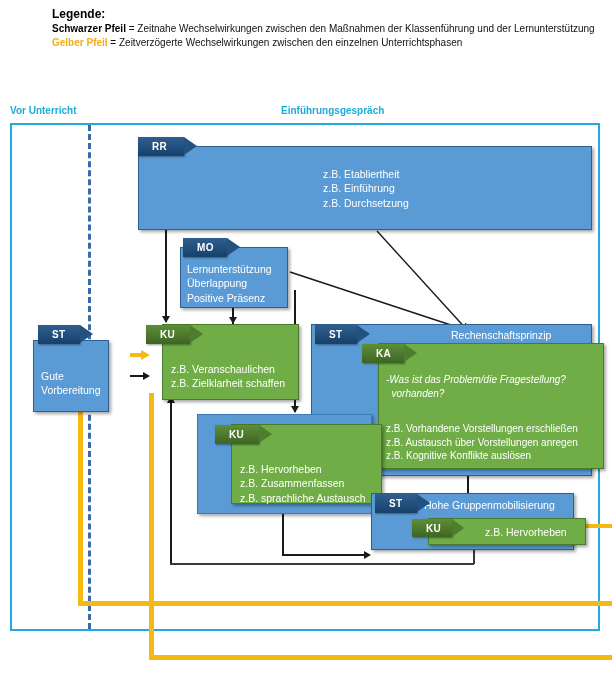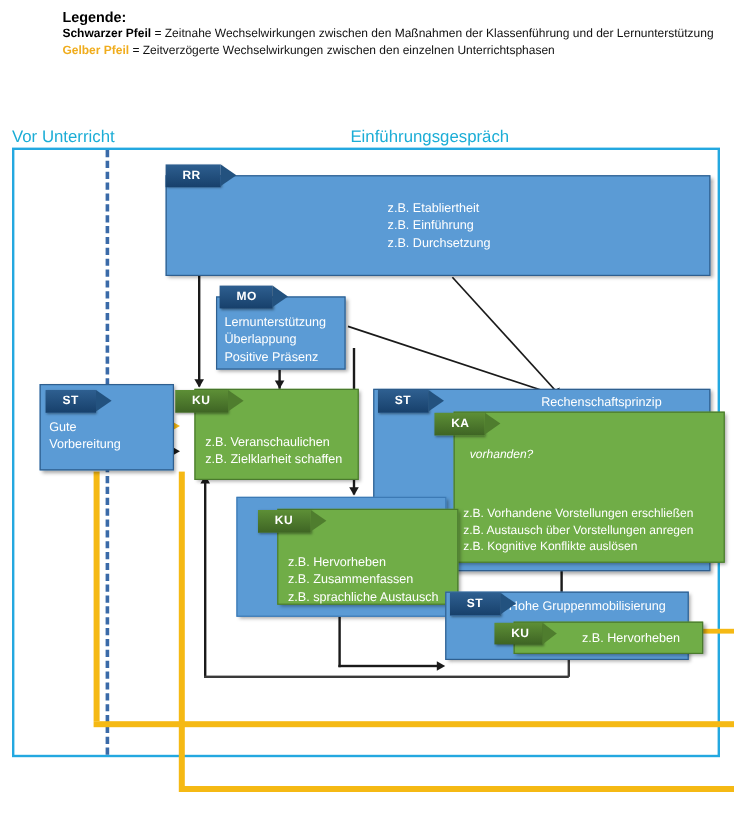--- a/index.html
+++ b/index.html
@@ -9,23 +9,23 @@
     -webkit-font-smoothing:antialiased;
   }
   
   #legend{position:absolute;left:52px;top:6px;width:548px;line-height:1.36;}
   .lg-line{font-size:10px;color:#111;}
   .lg-title{font-weight:bold;font-size:12px;color:#000;}
   .lg-bold{font-weight:bold;color:#000;}
   .lg-yellow{font-weight:bold;color:#f0ad1e;}
 
   
-  .phase-label{position:absolute;color:#1badd6;font-weight:normal;font-size:14px;}
+  .phase-label{position:absolute;color:#1badd6;font-weight:bold;font-size:10px;}
   #phase-vor{left:10px;top:105px;}
-  #phase-ein{left:292px;top:105px;}
+  #phase-ein{left:281px;top:105px;}
 
   
   #cyan-frame{
     position:absolute;left:10px;top:123px;width:590px;height:508px;
     border:2px solid #23a8e0;box-sizing:border-box;background:transparent;
   }
   
   #dash-sep{
     position:absolute;left:88px;top:125px;width:0;height:504px;
     border-left:3px dashed #3a6aa8;
@@ -161,21 +161,21 @@
     <div>Lernunterstützung</div>
     <div>Überlappung</div>
     <div>Positive Präsenz</div>
   </div>
 </div>
 <div class="tag-wrap" style="left:183px;top:238px;">
   <div class="tag tag-blue" style="left:0;top:0;width:44px;">MO</div>
   <div class="tag-arrow tag-arrow-blue" style="left:44px;"></div>
 </div>
 
-<div class="panel panel-blue" style="left:33px;top:320px;width:112px;height:72px;">
+<div class="panel panel-blue" style="left:33px;top:340px;width:76px;height:72px;">
   <div class="ptext" style="left:7px;top:28px;">
     <div>Gute</div>
     <div>Vorbereitung</div>
   </div>
 </div>
 <div class="tag-wrap" style="left:38px;top:325px;">
   <div class="tag tag-blue" style="left:0;top:0;width:42px;">ST</div>
   <div class="tag-arrow tag-arrow-blue" style="left:42px;"></div>
 </div>
 
@@ -193,20 +193,21 @@
 <div class="panel panel-blue" style="left:311px;top:324px;width:281px;height:152px;">
   <div class="ptext" style="left:139px;top:3px;">Rechenschaftsprinzip</div>
 </div>
 <div class="tag-wrap" style="left:315px;top:325px;">
   <div class="tag tag-blue" style="left:0;top:0;width:42px;">ST</div>
   <div class="tag-arrow tag-arrow-blue" style="left:42px;"></div>
 </div>
 
 <div class="panel panel-green" style="left:358px;top:343px;width:226px;height:126px;">
   <div class="ptext ptext-it ptext-sm" style="left:7px;top:29px;">
+    <div>-Was ist das Problem/die Fragestellung?</div>
     <div style="white-space:pre;">  vorhanden?</div>
   </div>
   <div class="ptext ptext-sm" style="left:7px;top:78px;">
     <div>z.B. Vorhandene Vorstellungen erschließen</div>
     <div>z.B. Austausch über Vorstellungen anregen</div>
     <div>z.B. Kognitive Konflikte auslösen</div>
   </div>
 </div>
 <div class="tag-wrap" style="left:362px;top:344px;">
   <div class="tag tag-green" style="left:0;top:0;width:42px;">KA</div>

